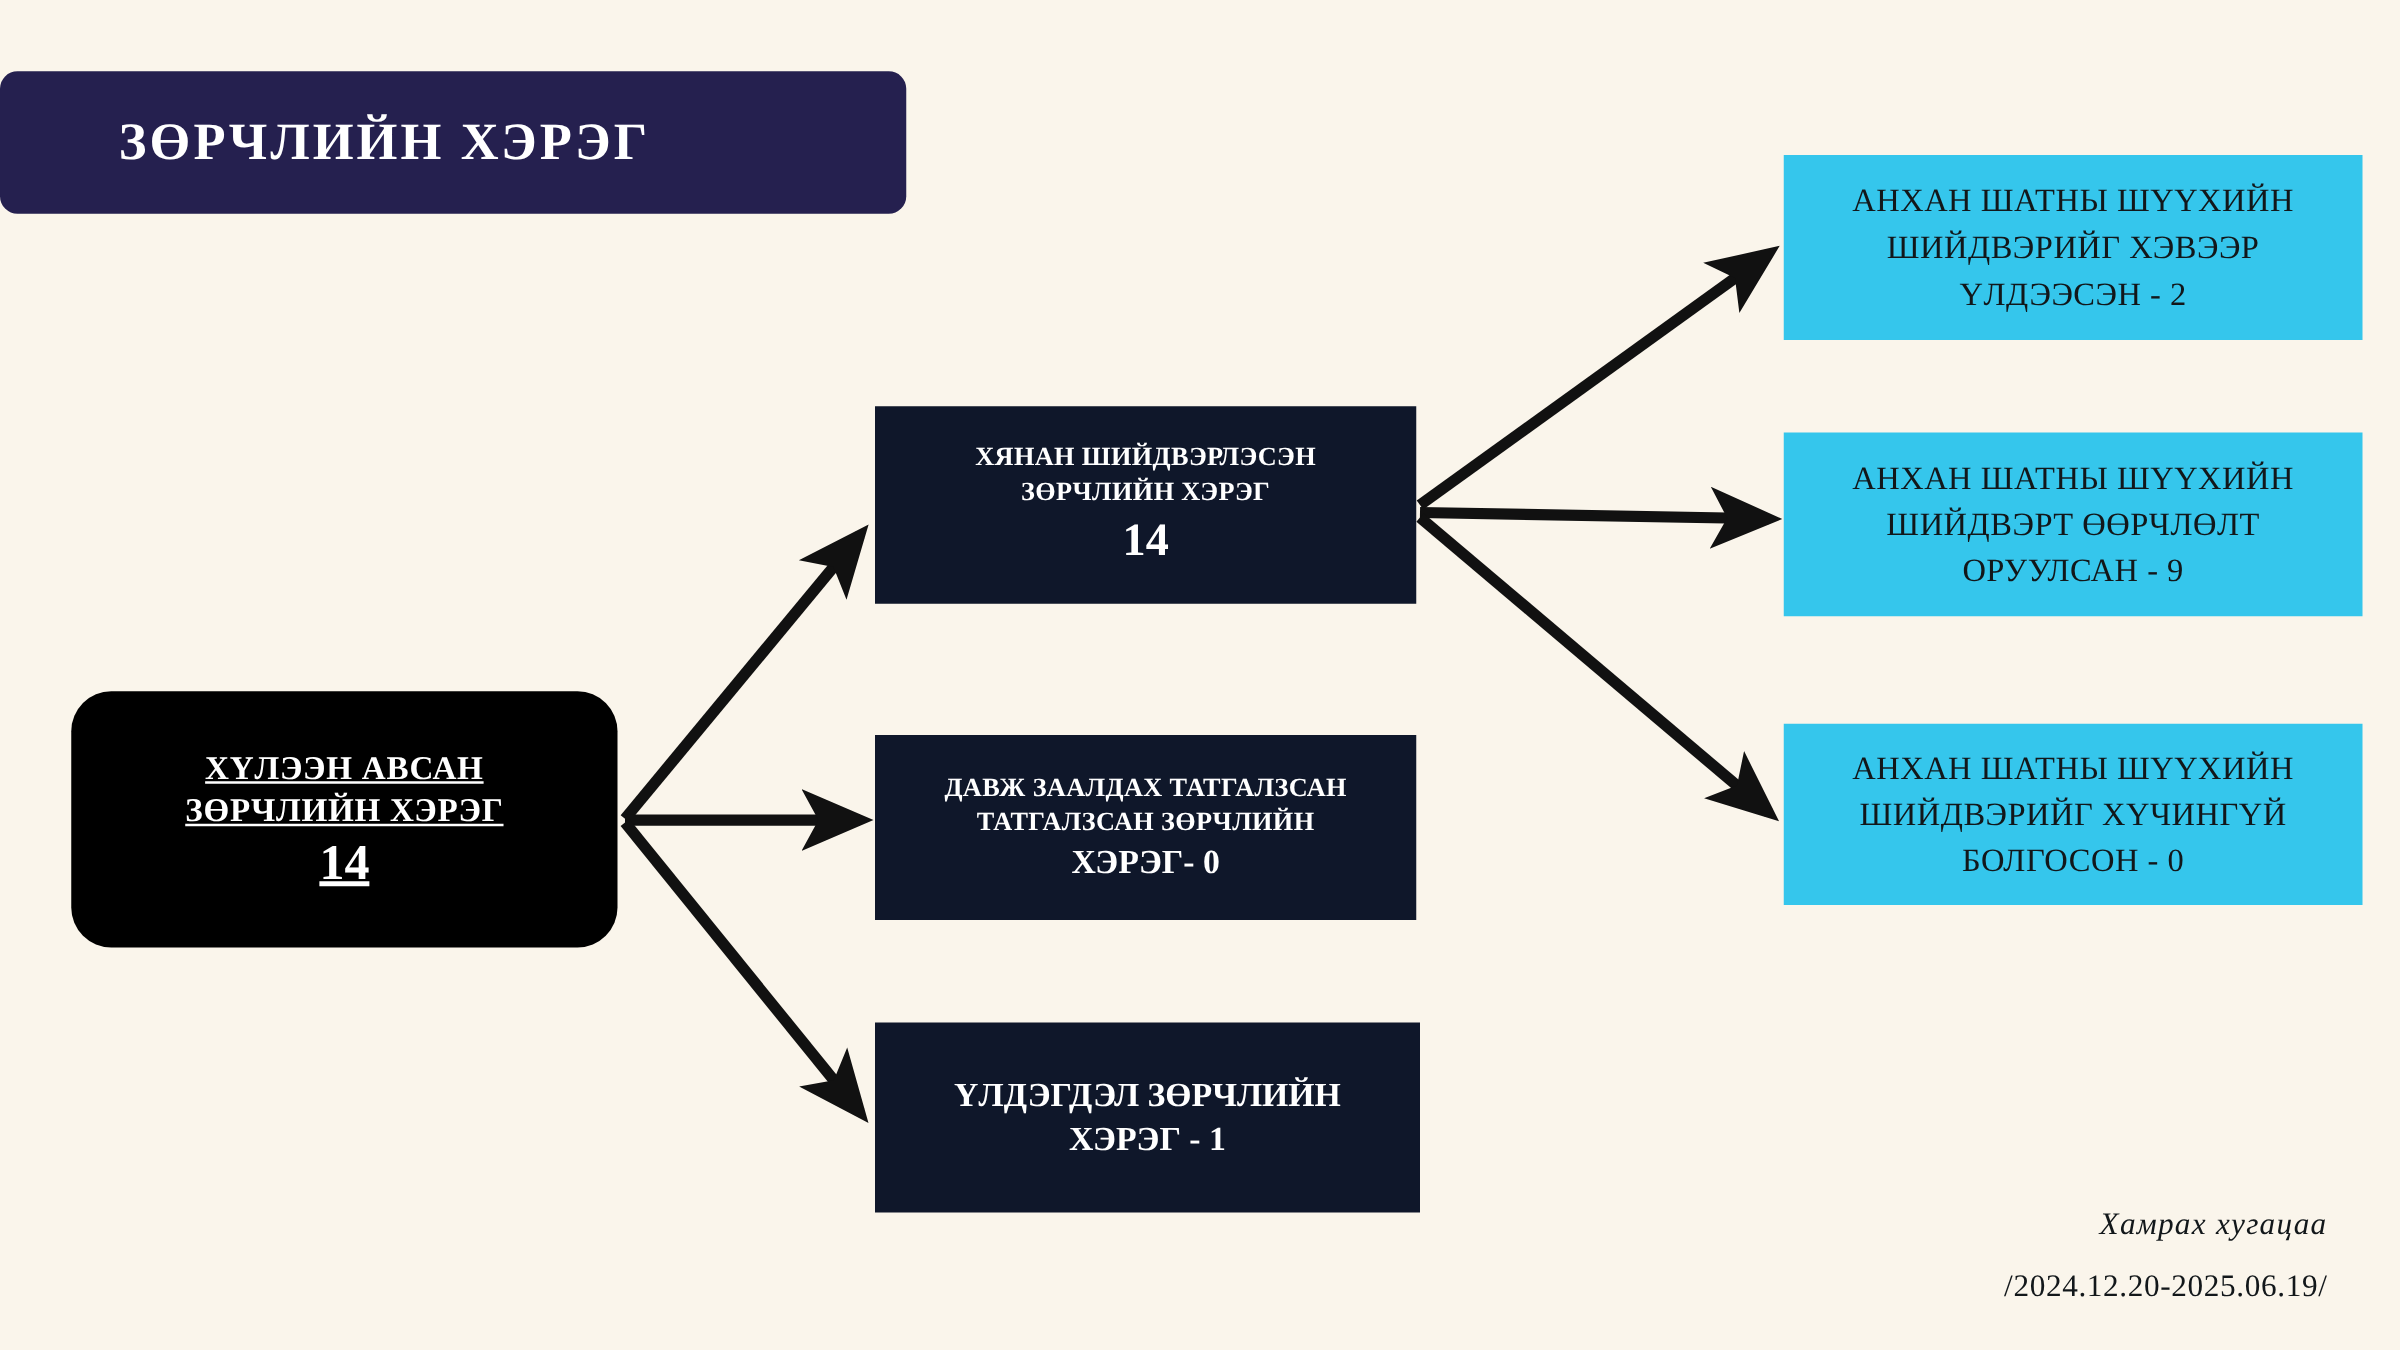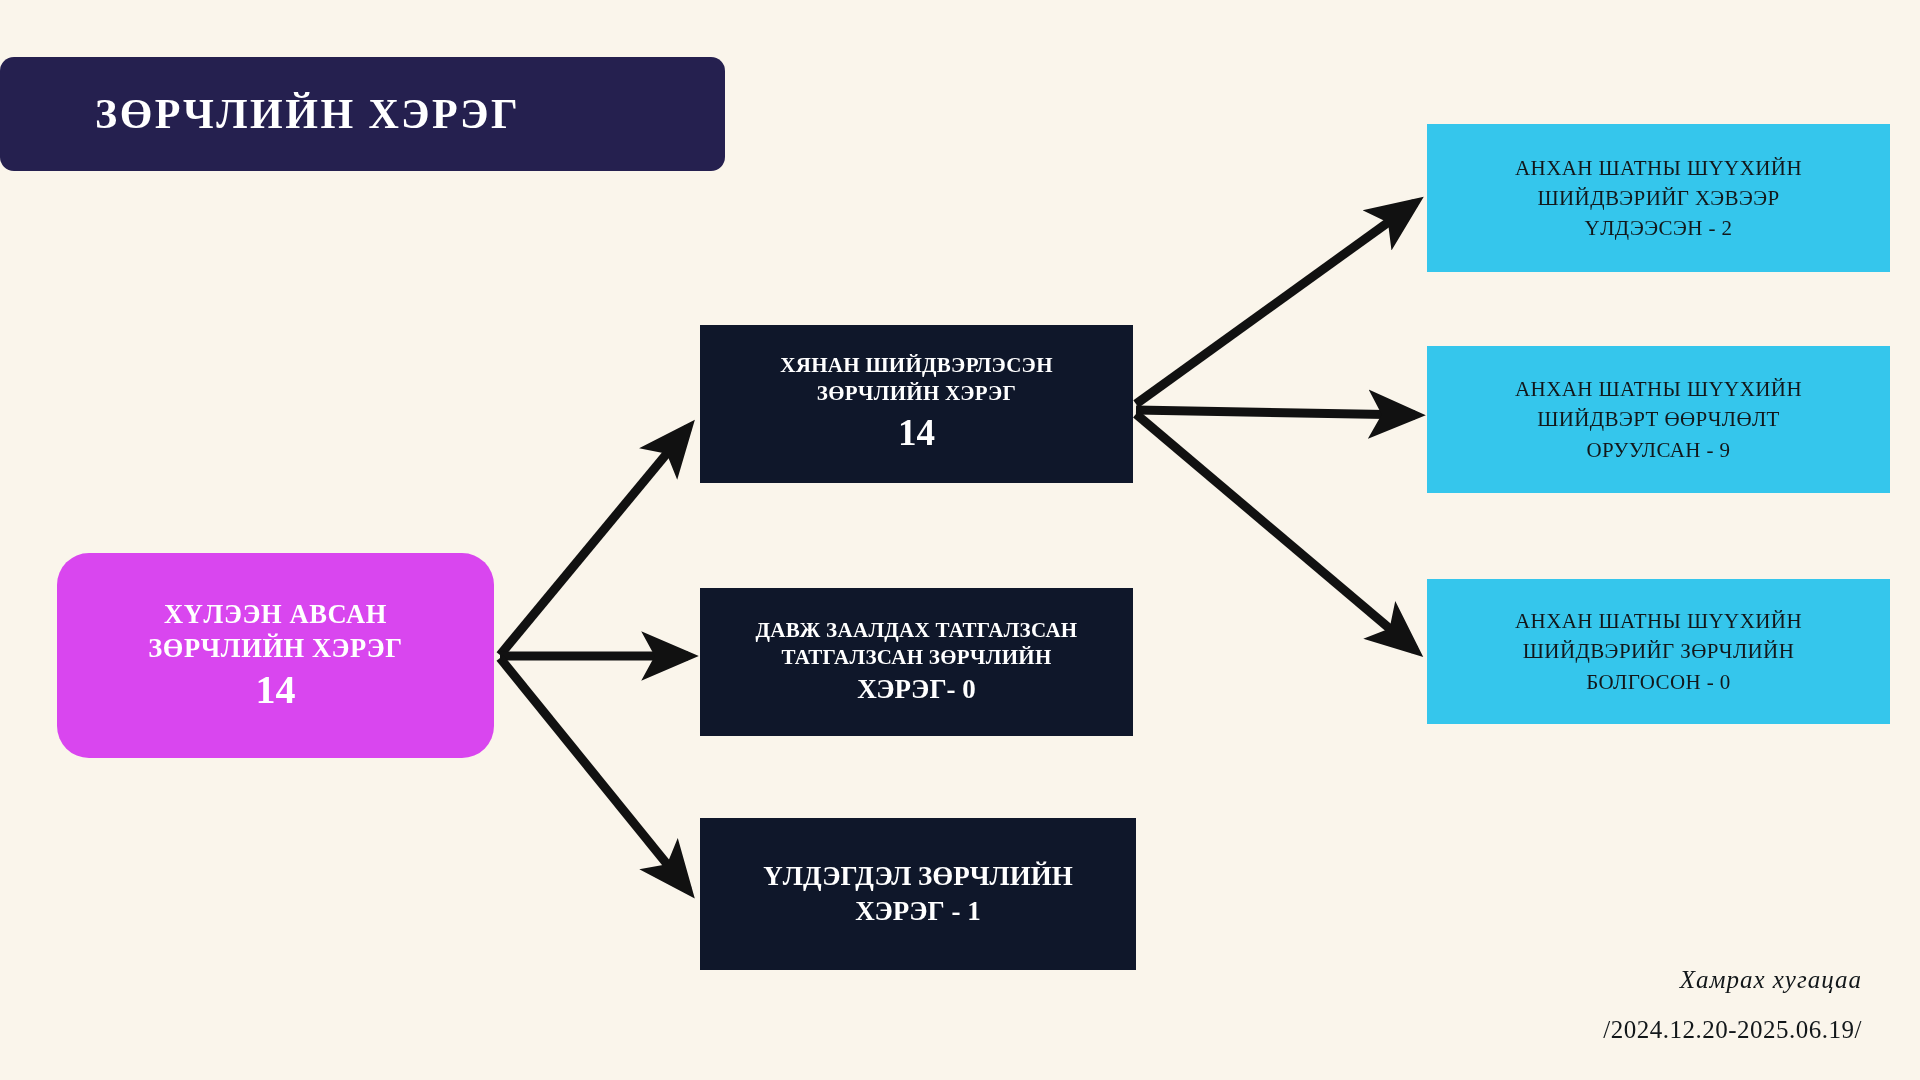--- a/index.html
+++ b/index.html
@@ -41,29 +41,30 @@
     white-space: nowrap;
   }
 
   
   #root-node {
     position: absolute;
     left: 57px;
     top: 553px;
     width: 437px;
     height: 205px;
-    background: #d946ef;
+    background: #000000;
     border-radius: 32px;
     color: #FFFFFF;
     display: flex;
     flex-direction: column;
     align-items: center;
     justify-content: center;
     text-align: center;
     padding: 4px 8px;
+    text-decoration: underline;
   }
   #root-node .nline {
     font-size: 26.5px;
     font-weight: bold;
     letter-spacing: 0.6px;
     line-height: 1.27;
     white-space: nowrap;
   }
   #root-node .nnum {
     font-size: 40px;
@@ -116,21 +117,21 @@
     display: flex;
     flex-direction: column;
     align-items: center;
     justify-content: center;
     text-align: center;
     padding: 4px 8px;
     left: 1427px;
     width: 463px;
   }
   .cyan-node .nline {
-    font-size: 21px;
+    font-size: 26px;
     letter-spacing: 0.4px;
     line-height: 1.43;
     white-space: nowrap;
   }
   #cyan-1 { top: 124px; height: 148px; }
   #cyan-2 { top: 346px; height: 147px; }
   #cyan-3 { top: 579px; height: 145px; }
 
   
   #footer {
@@ -218,21 +219,21 @@
   </div>
 
   <div class="cyan-node" id="cyan-2">
     <div class="nline">АНХАН ШАТНЫ ШҮҮХИЙН</div>
     <div class="nline">ШИЙДВЭРТ ӨӨРЧЛӨЛТ</div>
     <div class="nline">ОРУУЛСАН - 9</div>
   </div>
 
   <div class="cyan-node" id="cyan-3">
     <div class="nline">АНХАН ШАТНЫ ШҮҮХИЙН</div>
-    <div class="nline">ШИЙДВЭРИЙГ ЗӨРЧЛИЙН</div>
+    <div class="nline">ШИЙДВЭРИЙГ ХҮЧИНГҮЙ</div>
     <div class="nline">БОЛГОСОН - 0</div>
   </div>
 
   <div id="footer">
     <div class="f-line1">Хамрах хугацаа</div>
     <div class="f-line2">/2024.12.20-2025.06.19/</div>
   </div>
 
 </div>
 

